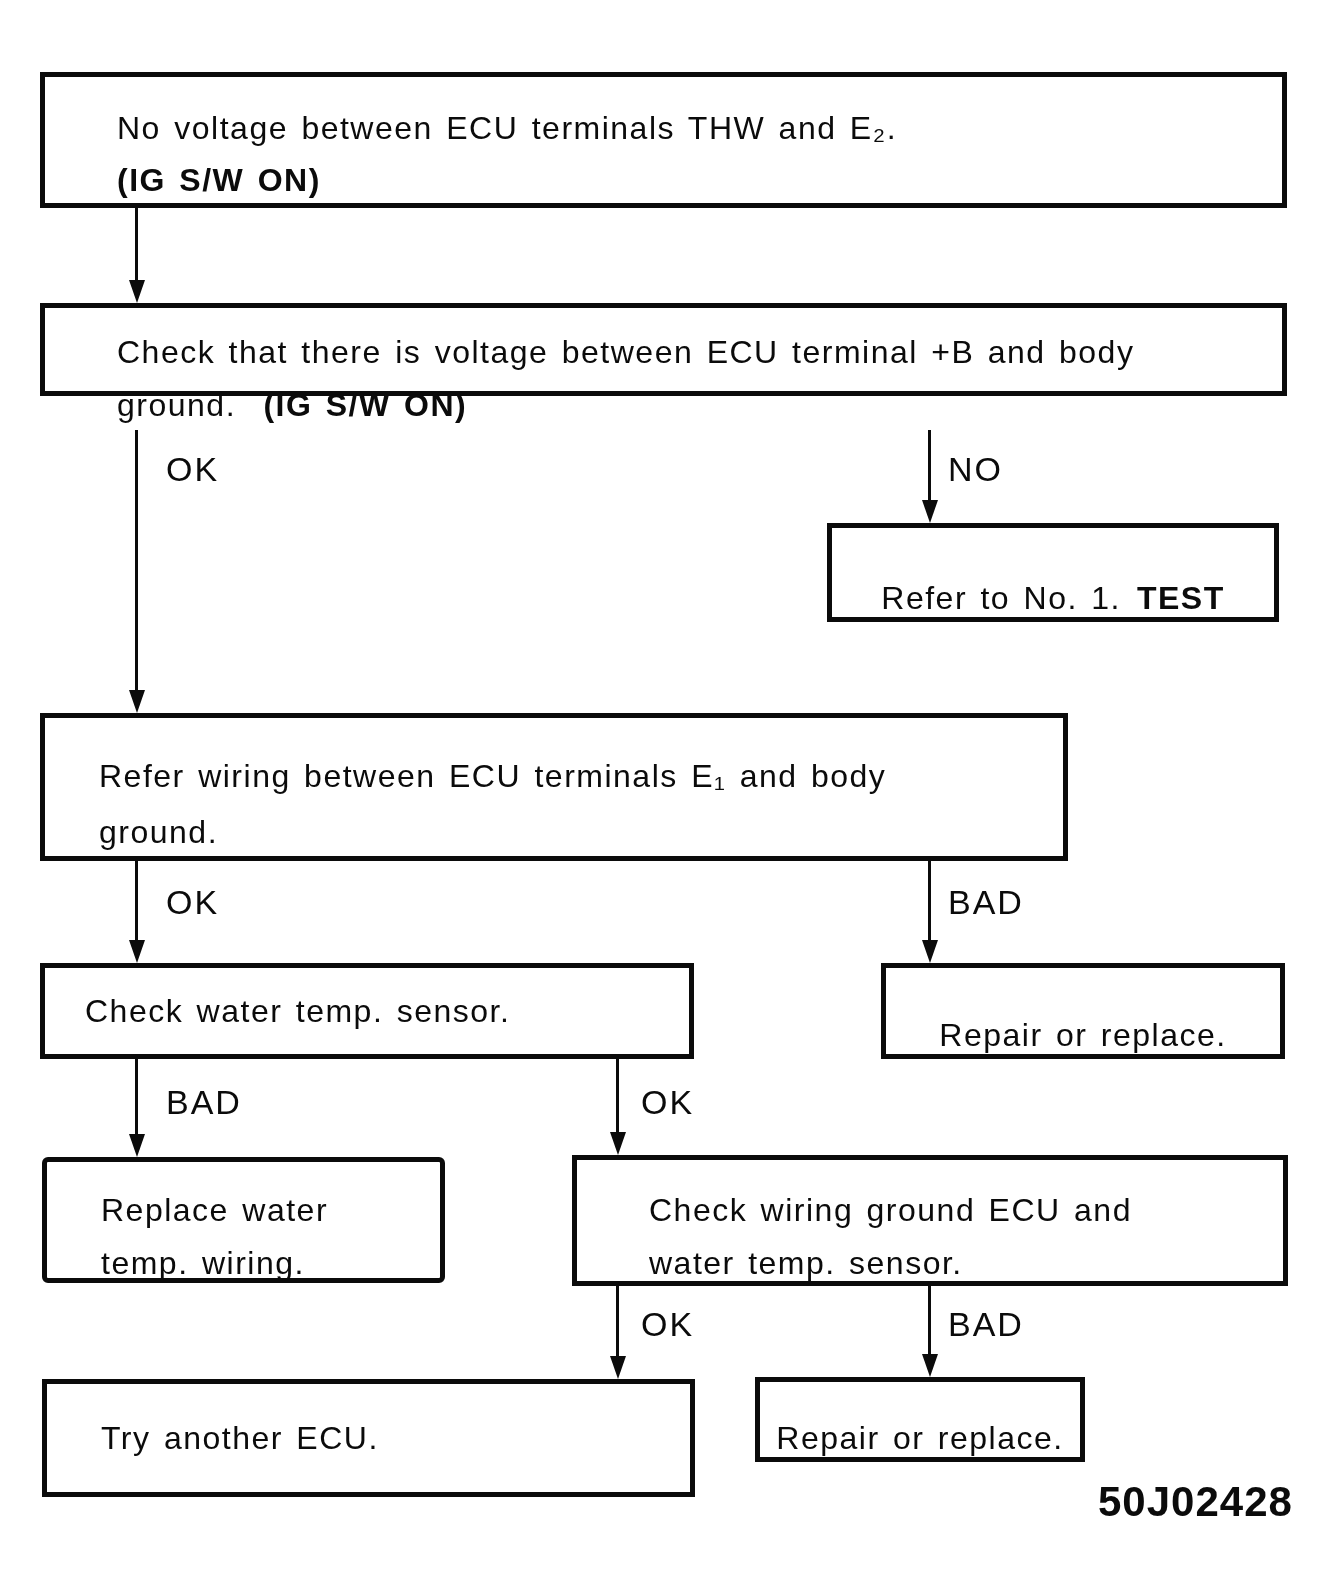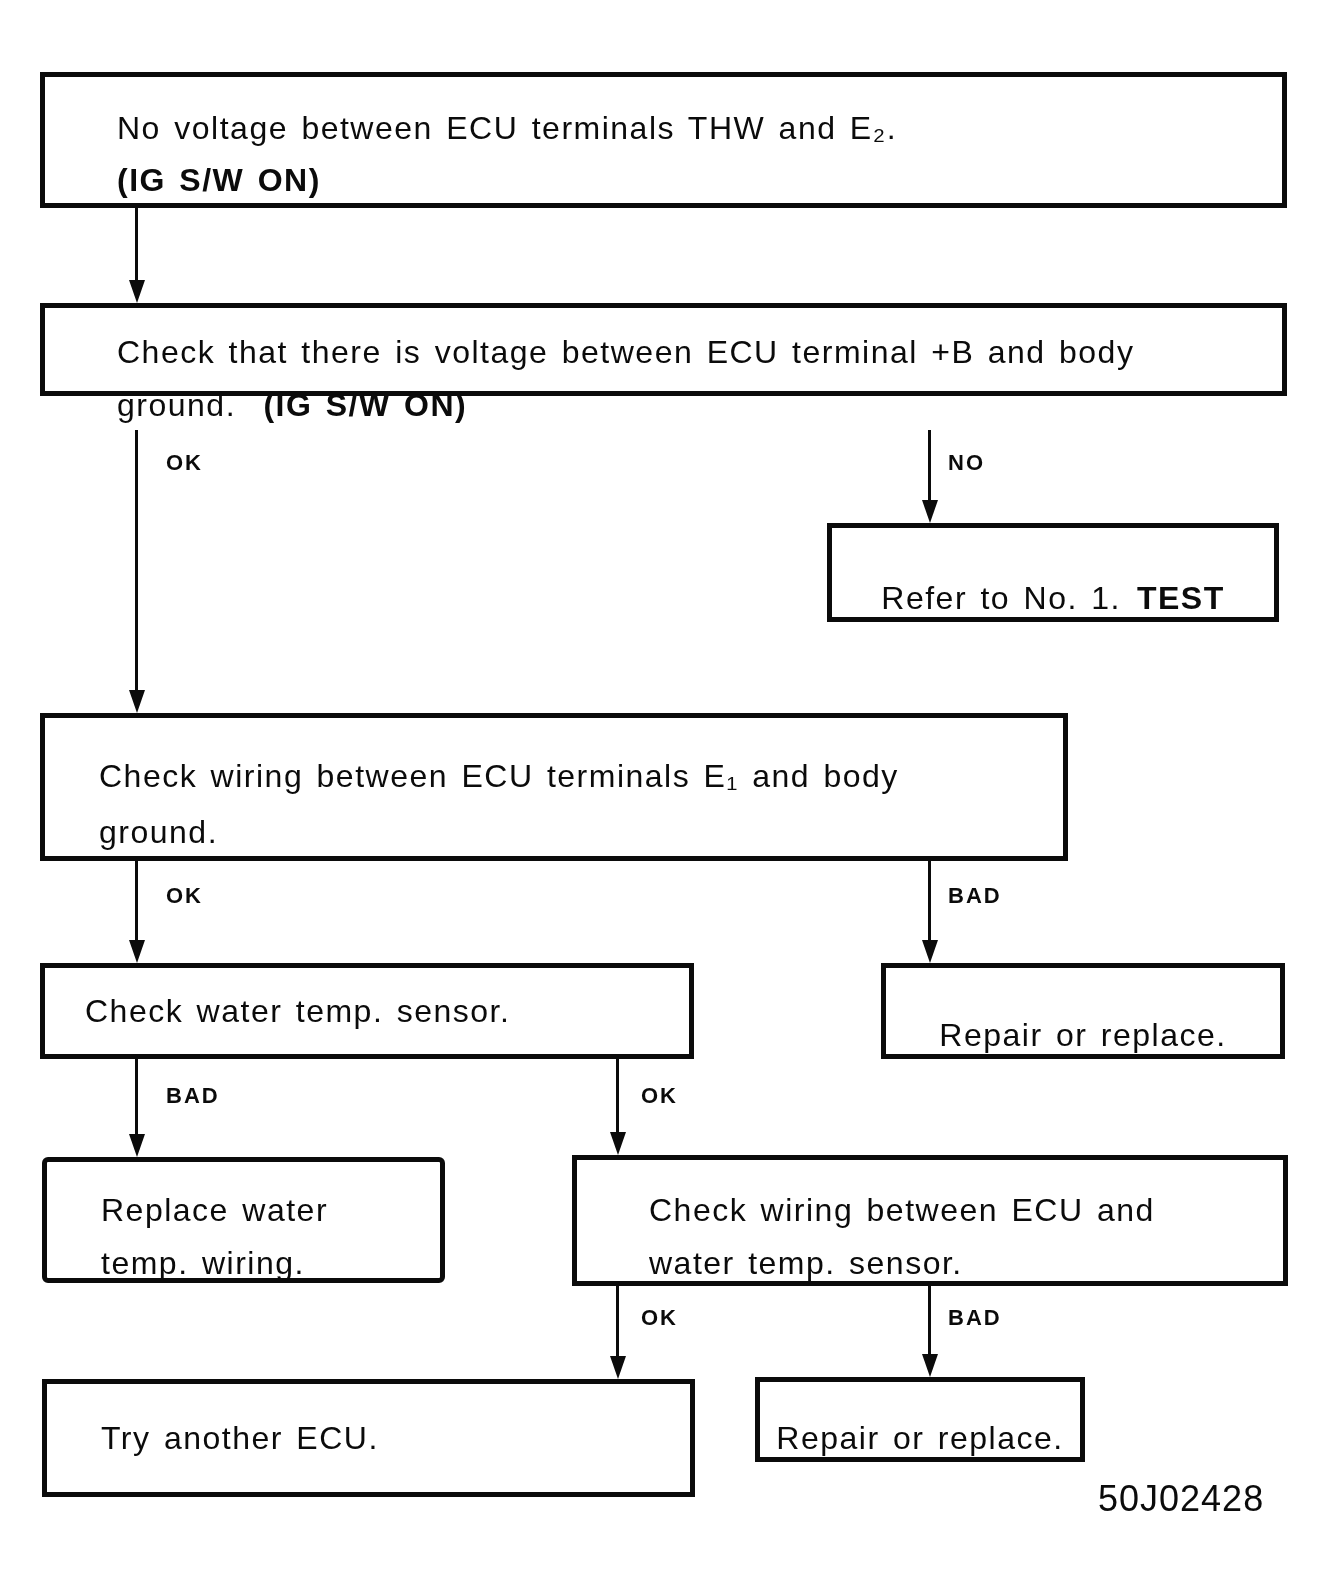--- a/index.html
+++ b/index.html
@@ -40,28 +40,27 @@
   .arrowhead {
     position: absolute;
     width: 0;
     height: 0;
     border-left: 8px solid transparent;
     border-right: 8px solid transparent;
     border-top: 23px solid var(--ink);
   }
   .branch-label {
     position: absolute;
-    font-size: 22px;
+    font-size: 34px;
     letter-spacing: 2px;
-    font-weight: bold;
   }
   .figure-number {
     position: absolute;
-    font-size: 36px;
-    font-weight: 400;
+    font-size: 42px;
+    font-weight: 700;
     letter-spacing: 1px;
   }
   
   #box-no-voltage        { left: 40px;  top: 72px;   width: 1247px; height: 136px; padding: 25px 16px 0 72px; line-height: 52px; }
   #box-check-b-voltage   { left: 40px;  top: 303px;  width: 1247px; height: 93px; padding: 18px 16px 0 72px; line-height: 53px; }
   #box-refer-test        { left: 827px; top: 523px;  width: 452px;  height: 99px; }
   #box-check-e1-wiring   { left: 40px;  top: 713px;  width: 1028px; height: 148px; padding: 30px 16px 0 54px; line-height: 56px; }
   #box-check-water-temp  { left: 40px;  top: 963px;  width: 654px;  height: 96px;  padding-left: 40px; }
   #box-repair-top        { left: 881px; top: 963px;  width: 404px;  height: 96px; }
   #box-replace-sensor    { left: 42px;  top: 1157px; width: 403px;  height: 126px; padding: 22px 10px 0 54px; line-height: 53px; border-radius: 6px; }
@@ -97,21 +96,21 @@
   <div class="branch-label" style="left:948px; top:450px;">NO</div>
   <div class="vline" style="left:928px; top:430px; height:72px;"></div>
   <div class="arrowhead" style="left:922px; top:500px;"></div>
 
   <div class="box hcenter" id="box-refer-test">
     <span>Refer to No. 1.</span>
     <span class="bold" style="margin-left:16px;">TEST</span>
   </div>
 
   <div class="box" id="box-check-e1-wiring">
-    <div class="ln">Check wiring between ECU terminals E₁ and body</div>
+    <div class="ln">Refer wiring between ECU terminals E₁ and body</div>
     <div class="ln">ground.</div>
   </div>
 
   <div class="branch-label" style="left:166px; top:883px;">OK</div>
   <div class="vline" style="left:135px; top:861px; height:81px;"></div>
   <div class="arrowhead" style="left:129px; top:940px;"></div>
 
   <div class="branch-label" style="left:948px; top:883px;">BAD</div>
   <div class="vline" style="left:928px; top:861px; height:81px;"></div>
   <div class="arrowhead" style="left:922px; top:940px;"></div>
@@ -131,21 +130,21 @@
   <div class="branch-label" style="left:641px; top:1083px;">OK</div>
   <div class="vline" style="left:616px; top:1059px; height:74px;"></div>
   <div class="arrowhead" style="left:610px; top:1132px;"></div>
 
   <div class="box" id="box-replace-sensor">
     <div class="ln">Replace water</div>
     <div class="ln">temp. wiring.</div>
   </div>
 
   <div class="box" id="box-check-ecu-wiring">
-    <div class="ln">Check wiring between ECU and</div>
+    <div class="ln">Check wiring ground ECU and</div>
     <div class="ln">water temp. sensor.</div>
   </div>
 
   <div class="branch-label" style="left:641px; top:1305px;">OK</div>
   <div class="vline" style="left:616px; top:1286px; height:72px;"></div>
   <div class="arrowhead" style="left:610px; top:1356px;"></div>
 
   <div class="branch-label" style="left:948px; top:1305px;">BAD</div>
   <div class="vline" style="left:928px; top:1286px; height:70px;"></div>
   <div class="arrowhead" style="left:922px; top:1354px;"></div>

